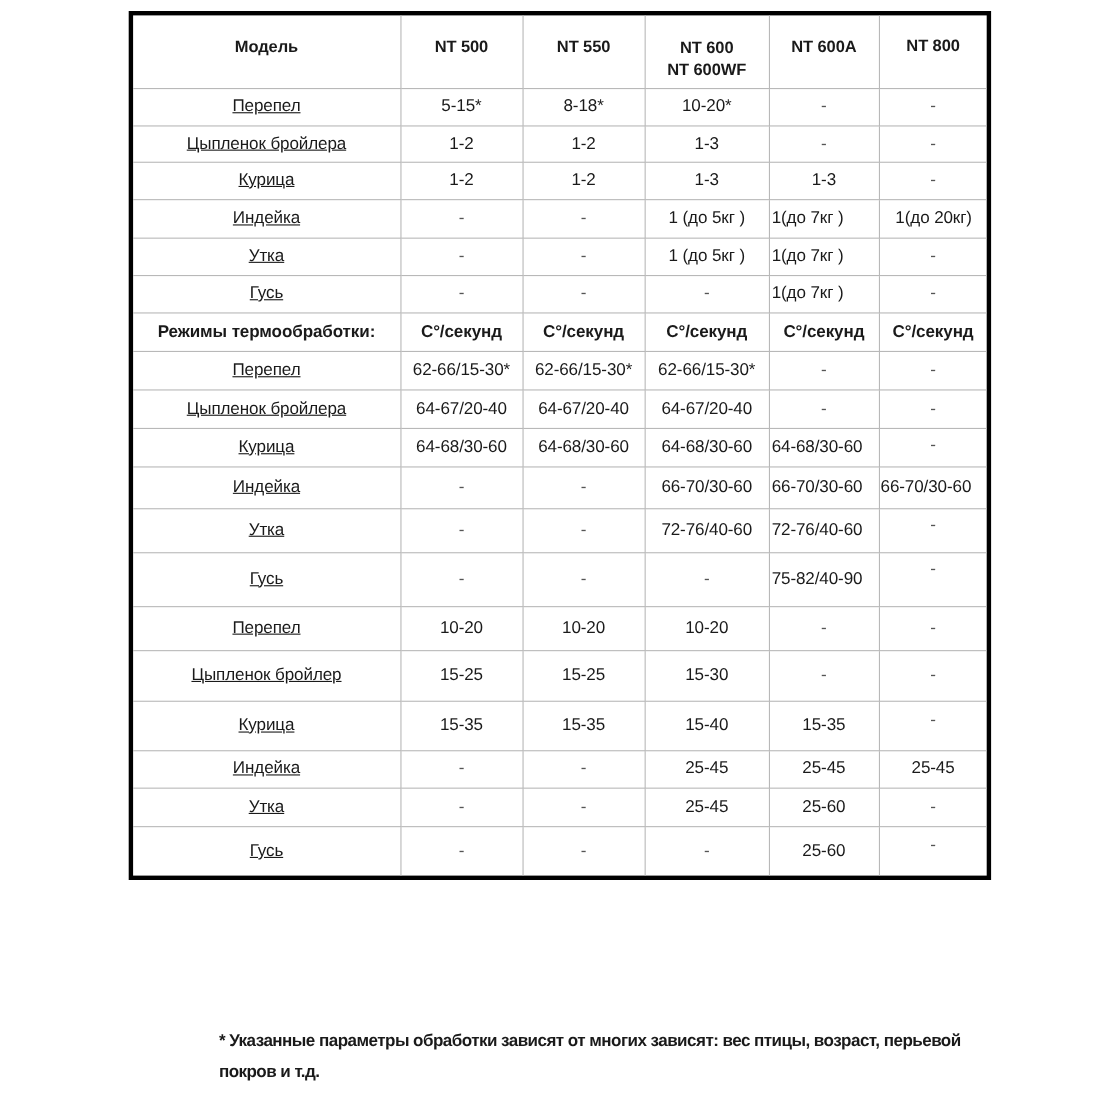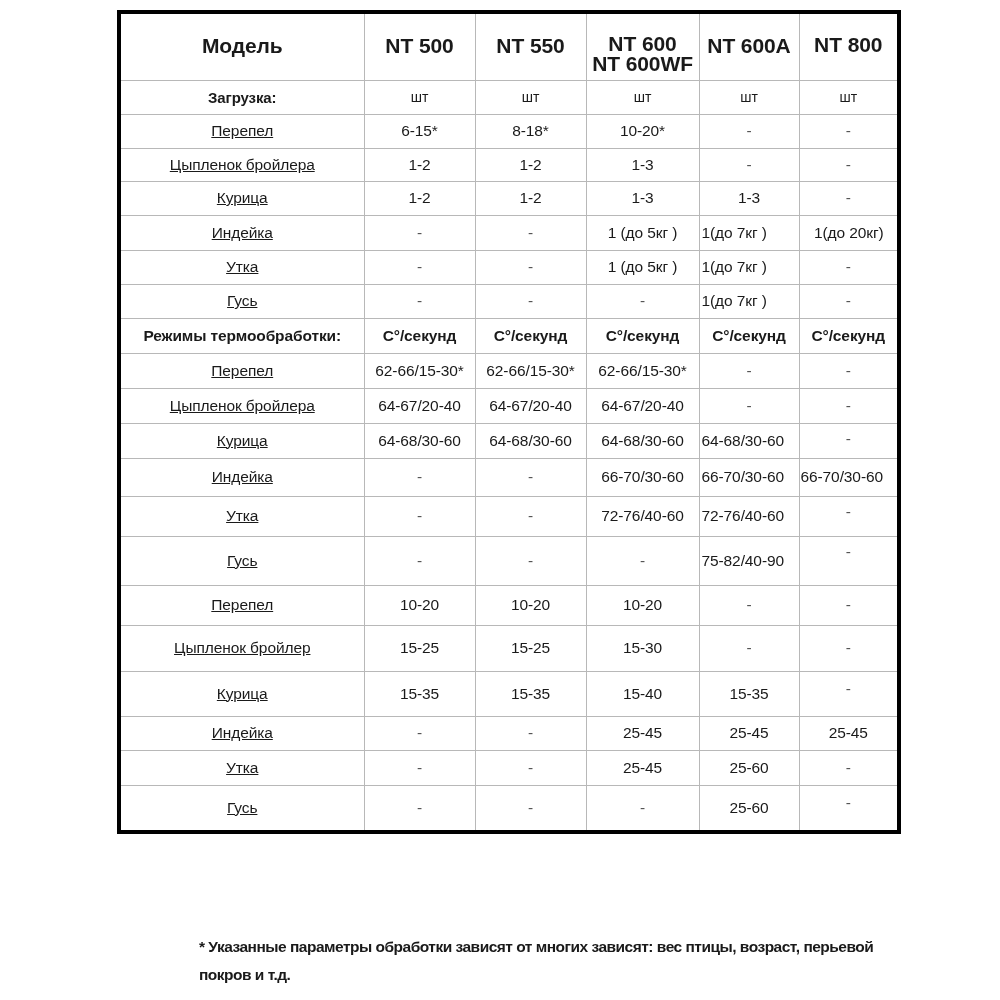--- a/index.html
+++ b/index.html
@@ -8,21 +8,21 @@
   #tbl { position:absolute; left:117px; top:10px; width:776px;
          border:4px solid #000; box-sizing:content-box; }
   table { border-collapse:collapse; width:776px; table-layout:fixed; }
   td { border:1.5px solid #b8b8b8; text-align:center; vertical-align:middle;
        font-size:15.5px; padding:0; white-space:nowrap; overflow:visible; letter-spacing:-0.1px; }
   tr:first-child td { border-top:none; }
   tr:last-child td { border-bottom:none; }
   td:first-child { border-left:none; }
   td:last-child { border-right:none; }
   .b { font-weight:bold; }
-  .hdr td { font-weight:bold; font-size:21px; vertical-align:top; padding-top:20px; }
+  .hdr td { font-weight:bold; font-size:15px; vertical-align:top; padding-top:20px; }
   .hdr td.c5 { padding-top:20px; }
   .lbl { font-weight:normal;text-decoration:underline; }
   .sec td.c0 { font-weight:bold; }
   .dash { color:#555; }
   #footnote { position:absolute; left:199px; top:933px; width:720px;
               font-weight:bold; font-size:15.5px; line-height:28px; color:#1a1a1a; letter-spacing:-0.5px; }
 </style>
 </head>
 <body>
 
@@ -39,31 +39,23 @@
     <tbody id="tbody">
         <tr class="hdr" style="height: 66px;">
           <td class="c0">Модель</td>
           <td class="c1">NT 500</td>
           <td class="c2">NT 550</td>
           <td class="c3" style="white-space: pre-line; padding-top: 20px; line-height: 20px;">NT 600
 NT 600WF</td>
           <td class="c4">NT 600A</td>
           <td class="c5" style="padding-top: 19px;">NT 800</td>
         </tr>
-        <tr class="sec" style="height: 34px;">
-          <td class="c0" style="font-size: 15px;">Загрузка:</td>
-          <td class="c1" style="font-size: 14px;">шт</td>
-          <td class="c2" style="font-size: 14px;">шт</td>
-          <td class="c3" style="font-size: 14px;">шт</td>
-          <td class="c4" style="font-size: 14px;">шт</td>
-          <td class="c5" style="font-size: 14px;">шт</td>
-        </tr>
         <tr style="height: 34px;">
           <td class="c0 lbl">Перепел</td>
-          <td class="c1">6-15*</td>
+          <td class="c1">5-15*</td>
           <td class="c2">8-18*</td>
           <td class="c3">10-20*</td>
           <td class="c4 dash">-</td>
           <td class="c5 dash">-</td>
         </tr>
         <tr style="height: 33px;">
           <td class="c0 lbl">Цыпленок бройлера</td>
           <td class="c1">1-2</td>
           <td class="c2">1-2</td>
           <td class="c3">1-3</td>

